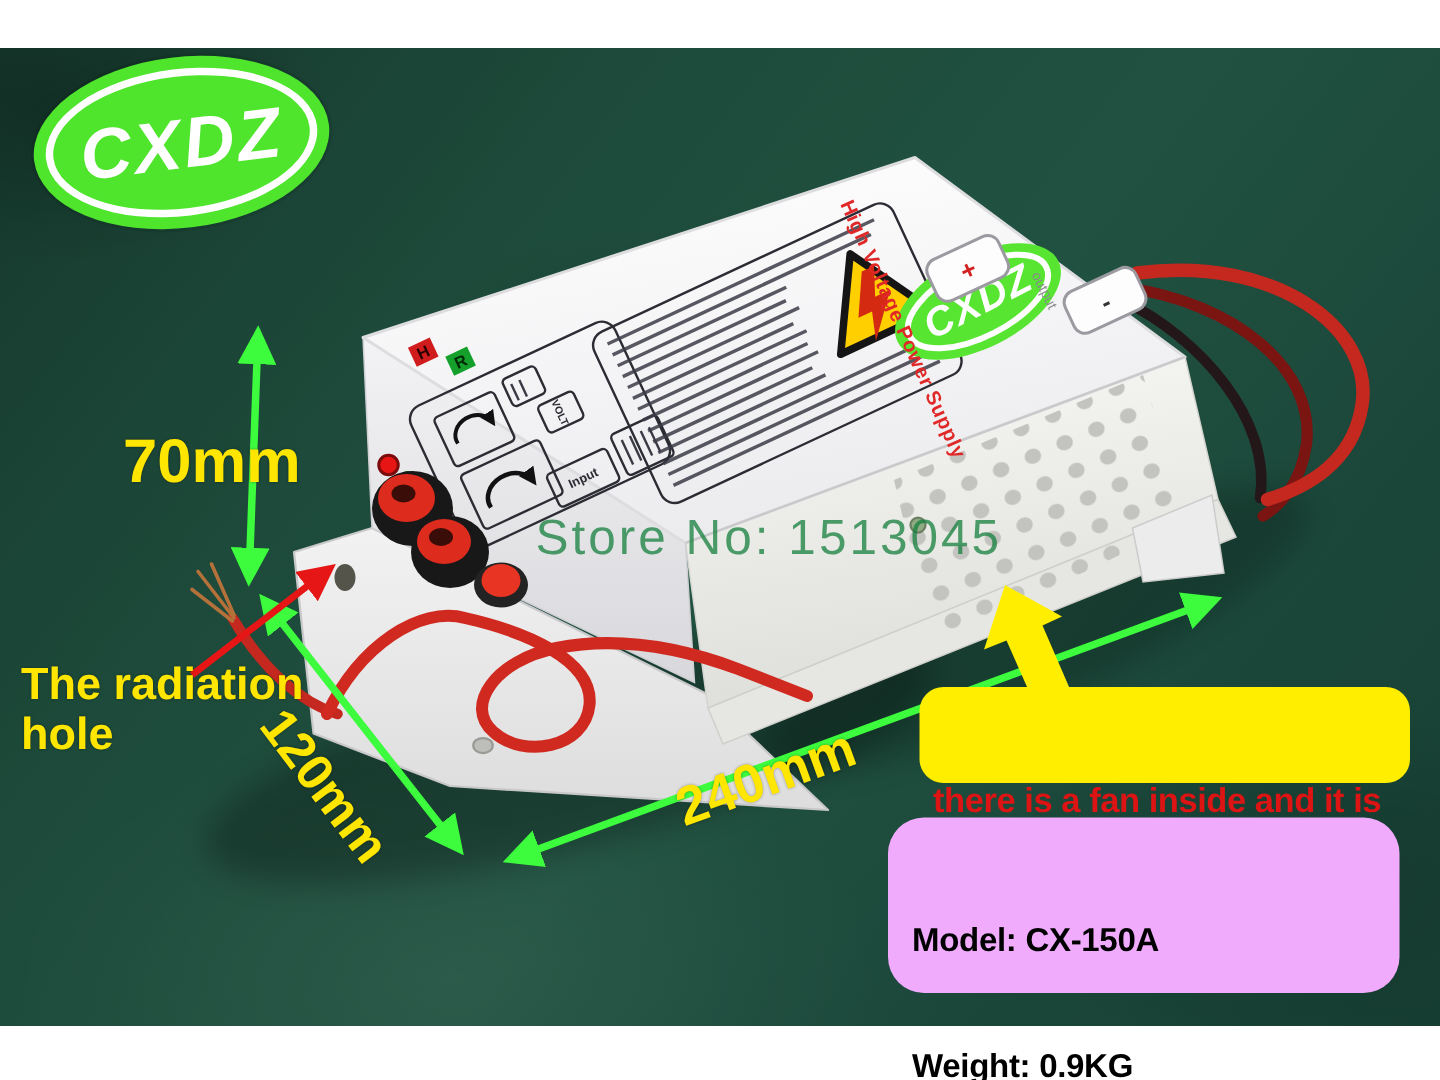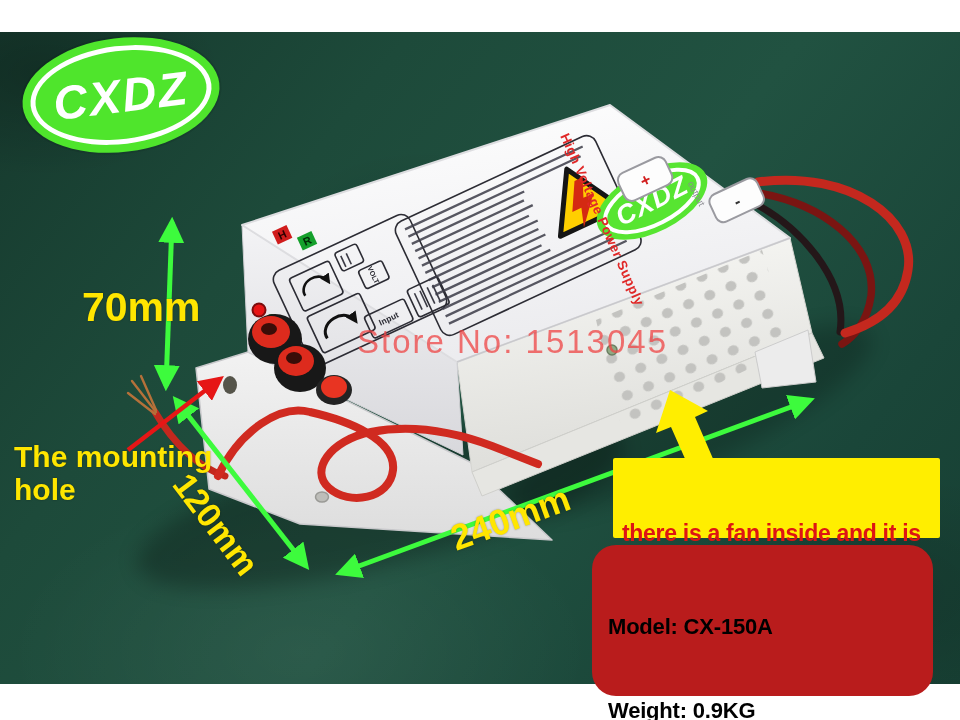--- a/index.html
+++ b/index.html
@@ -20,26 +20,26 @@
     border:5px solid #fff;border-radius:50%;}
   .corner-logo .txt{position:absolute;left:0;top:0;width:100%;height:100%;
     display:flex;align-items:center;justify-content:center;
     color:#fff;font-weight:bold;font-style:italic;font-size:47px;letter-spacing:2px;}
   .dim{color:#ffe600;font-weight:bold;text-shadow:0 0 2px rgba(0,0,0,.35);}
   .dim-70{left:82px;top:284px;font-size:41px;}
   .dim-120{left:196px;top:466px;font-size:34px;transform:rotate(53deg);transform-origin:0 0;}
   .dim-240{left:445px;top:520px;font-size:36px;transform:rotate(-20deg);transform-origin:0 0;}
   .mount{left:14px;top:440px;width:240px;font-size:30px;line-height:33px;
     color:#ffe600;font-weight:bold;white-space:normal;text-shadow:0 0 2px rgba(0,0,0,.35);}
-  .watermark{left:357px;top:323px;font-size:33px;letter-spacing:2px;
-    color:#ef4444;opacity:.75;}
-  .fanbox{left:613px;top:458px;width:327px;height:80px;background:#ffee00;border-radius:2px;
+  .watermark{left:357px;top:339px;font-size:33px;letter-spacing:2px;
+    color:#15803d;opacity:.75;}
+  .fanbox{left:613px;top:458px;width:327px;height:64px;background:#ffee00;border-radius:16px;
     padding:3px 0 0 9px;box-sizing:border-box;color:#dd1414;font-weight:bold;font-size:23px;
     line-height:29px;letter-spacing:-0.3px;}
-  .specbox{left:592px;top:545px;width:341px;height:151px;background:#b91c1c;border-radius:24px;
+  .specbox{left:592px;top:545px;width:341px;height:117px;background:#f0abfc;border-radius:24px;
     padding:12px 0 0 16px;box-sizing:border-box;color:#000;font-weight:bold;font-size:22px;
     line-height:28px;letter-spacing:-0.2px;}
 </style>
 </head>
 <body>
 
 <div class="stage">
   <div class="photo"></div>
 
   <svg class="scene" viewBox="0 0 960 720">
@@ -220,21 +220,21 @@
     <div class="ring"></div>
     <div class="txt">CXDZ</div>
   </div>
 
   <div class="ov watermark">Store No: 1513045</div>
 
   <div class="ov dim dim-70">70mm</div>
   <div class="ov dim dim-120">120mm</div>
   <div class="ov dim dim-240">240mm</div>
 
-  <div class="ov mount">The mounting hole</div>
+  <div class="ov mount">The radiation hole</div>
 
   <div class="ov fanbox">
     <div>there is a fan inside and it is</div>
     <div>used for heat radiation</div>
   </div>
 
   <div class="ov specbox">
     <div>Model: CX-150A</div>
     <div>Weight: 0.9KG</div>
     

